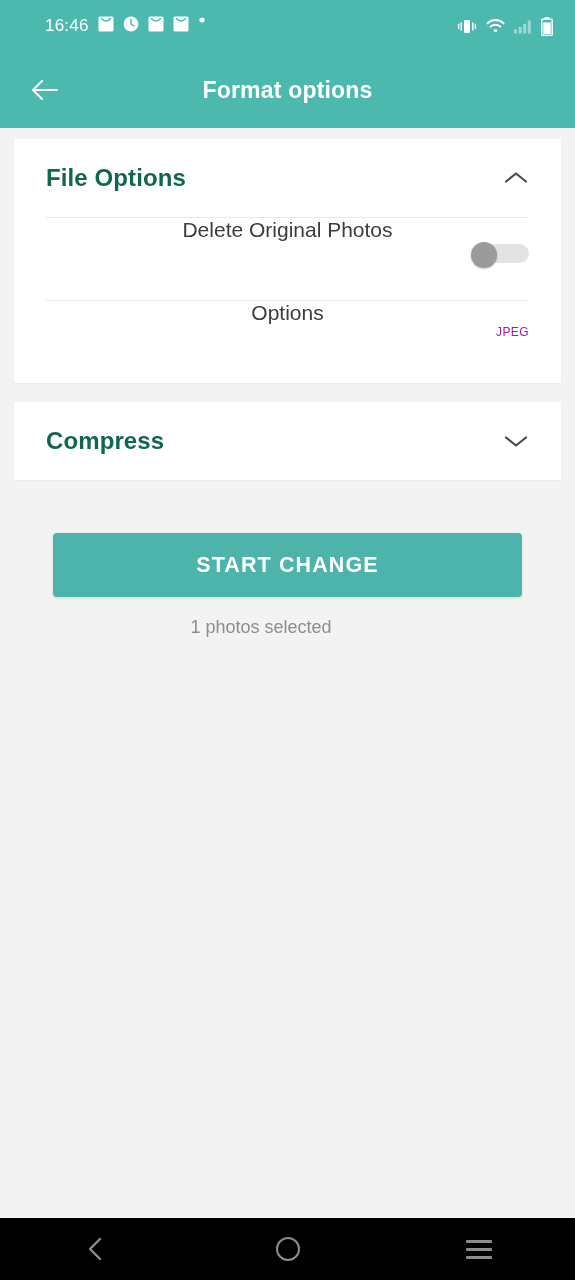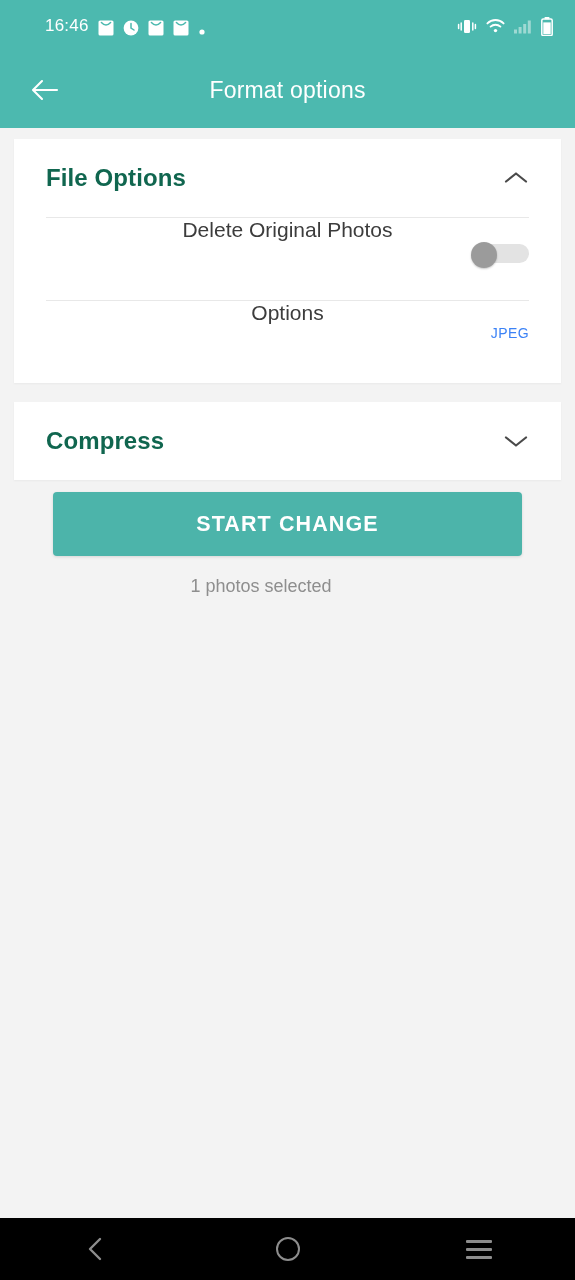--- a/index.html
+++ b/index.html
@@ -17,21 +17,21 @@
 
   
   .status-bar {
     height:52px;
     background:#4cb9af;
     display:flex;
     align-items:center;
     padding:0 22px 0 45px;
     color:#ffffff;
   }
-  .status-left { display:flex; align-items:flex-end; gap:9px; }
+  .status-left { display:flex; align-items:flex-start; gap:9px; }
   .status-time { font-size:17px; font-weight:400; letter-spacing:.2px; }
   .status-right { margin-left:auto; display:flex; align-items:center; gap:9px; }
   .sicon { display:block; }
 
   
   .app-bar {
     height:76px;
     background:#4cb9af;
     display:flex;
     align-items:center;
@@ -43,21 +43,21 @@
     display:flex; align-items:center; justify-content:center;
     border-radius:50%;
     cursor:pointer;
   }
   .app-title {
     position:absolute;
     left:0; right:0;
     text-align:center;
     color:#ffffff;
     font-size:23px;
-    font-weight:400;
+    font-weight:700;
     letter-spacing:.2px;
     pointer-events:none;
   }
 
   
   .card {
     background:#ffffff;
     margin:0 14px;
     box-shadow:0 1px 2px rgba(0,0,0,0.045);
   }
@@ -93,22 +93,22 @@
     cursor:pointer;
     flex-direction:column;
   }
   .row-label {
     font-size:21px;
     color:#3c3c3c;
     font-weight:400;
   }
   .row-value {
     margin-left:auto;
-    font-size:14px;
-    color:#3b82f6;
+    font-size:12px;
+    color:#a21caf;
     letter-spacing:.4px;
   }
 
   
   .toggle {
     margin-left:auto;
     position:relative;
     width:58px; height:22px;
     cursor:pointer;
   }
@@ -122,21 +122,21 @@
   .toggle-thumb {
     position:absolute;
     top:0; left:0;
     width:26px; height:26px;
     border-radius:50%;
     background:#9b9b9b;
     box-shadow:0 1px 2px rgba(0,0,0,0.22);
   }
 
   
-  .btn-wrap { padding:12px 53px 0 53px; }
+  .btn-wrap { padding:36px 53px 0 53px;margin-top:17px; }
   .primary-btn {
     width:100%;
     height:64px;
     background:#4cb4aa;
     border:none;
     border-radius:4px;
     color:#ffffff;
     font-family:"Liberation Sans", sans-serif;
     font-size:21.5px;
     font-weight:700;

